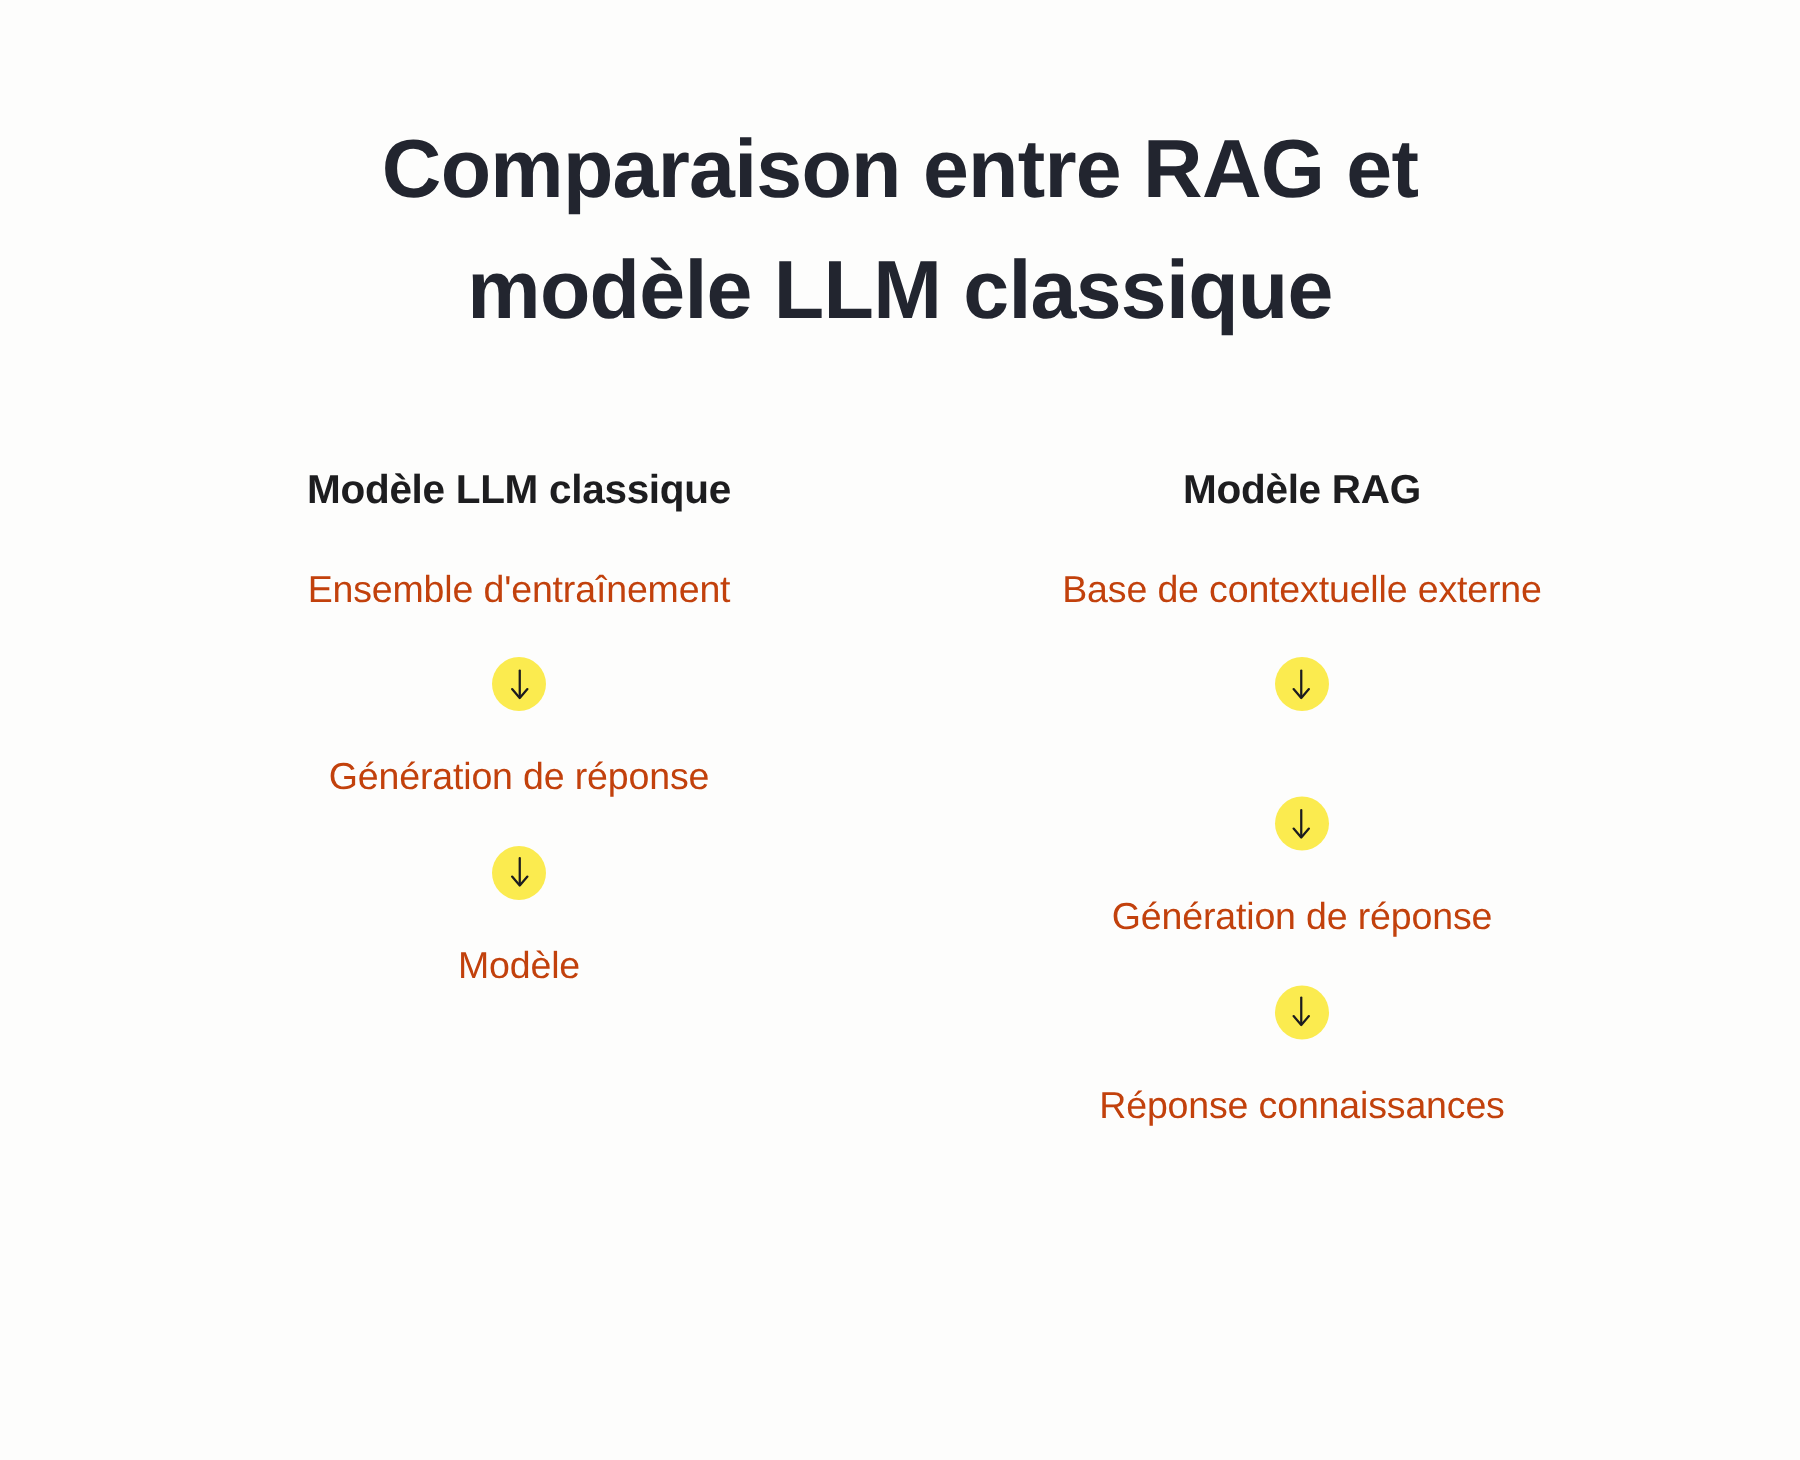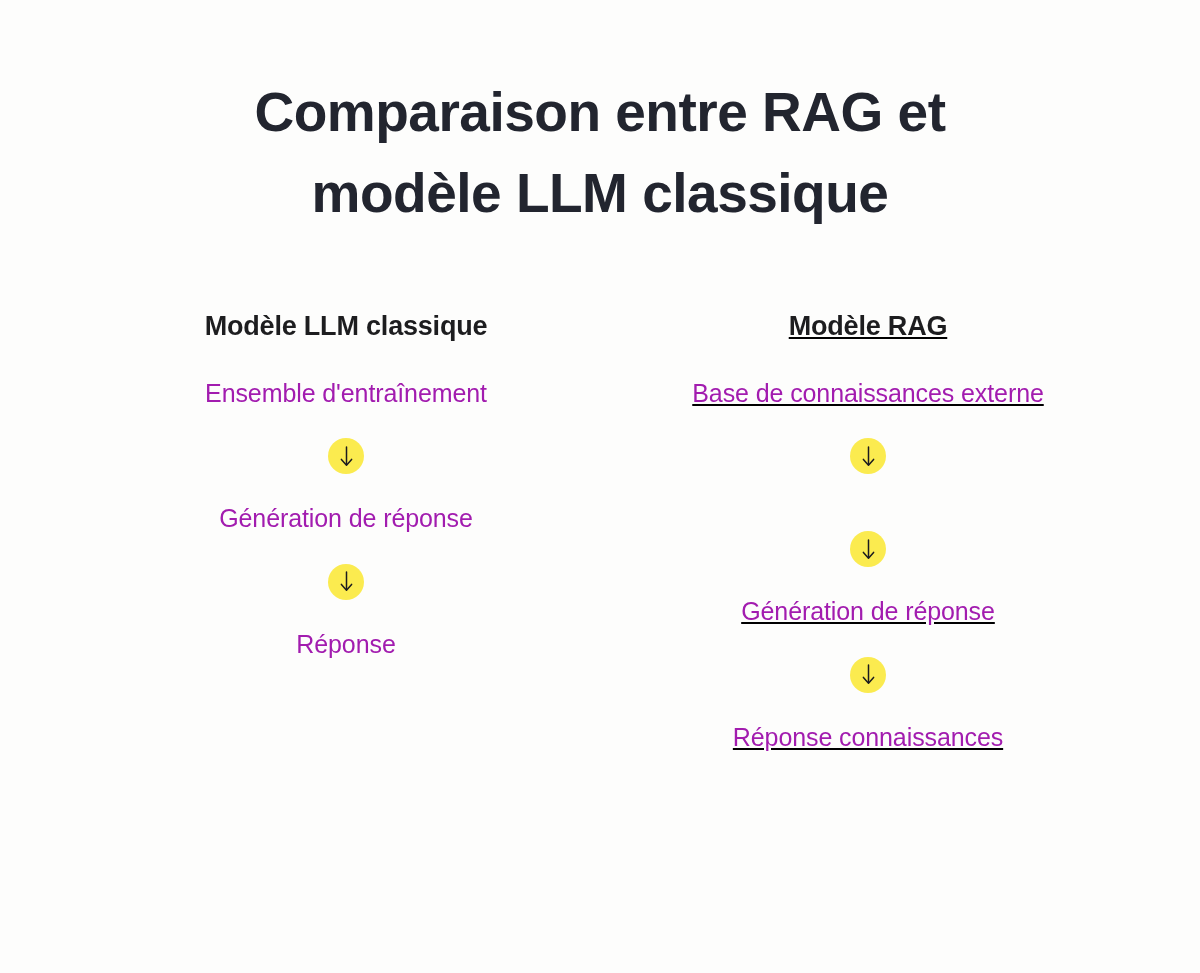--- a/index.html
+++ b/index.html
@@ -48,41 +48,41 @@
     align-items: flex-start;
     justify-content: center;
   }
   .column {
     width: 460px;
     display: flex;
     flex-direction: column;
     align-items: center;
   }
   .column-left  { margin-left: 14px; }
-  .column-right { margin-left: 62px; text-decoration: underline; }
+  .column-right { margin-left: 62px; }
 
   .column-title {
     font-size: 27px;
     font-weight: 700;
     color: #1d1d1f;
     letter-spacing: -0.2px;
     margin: 0 0 35px 0;
     text-align: center;
   }
 
   .flow {
     display: flex;
     flex-direction: column;
     align-items: center;
   }
 
   .step {
     font-size: 25px;
     font-weight: 400;
-    color: #a21caf;
+    color: #c2410c;
     letter-spacing: -0.1px;
     text-align: center;
     line-height: 1.3;
     white-space: nowrap;
   }
 
   .arrow-badge {
     width: 36px;
     height: 36px;
     margin: 29px 0 28px 0;
@@ -127,31 +127,31 @@
 
         <div class="step">Génération de réponse</div>
 
         <div class="arrow-badge">
           <svg width="17" height="21" viewBox="0 0 17 21" aria-hidden="true">
             <path d="M8.5 1 L8.5 18.2" stroke="#1b1b1f" stroke-width="1.5" fill="none" stroke-linecap="round"></path>
             <path d="M3.4 13.4 L8.5 19.3 L13.6 13.4" stroke="#1b1b1f" stroke-width="1.5" fill="none" stroke-linecap="round" stroke-linejoin="round"></path>
           </svg>
         </div>
 
-        <div class="step">Réponse</div>
+        <div class="step">Modèle</div>
 
       </div>
     </div>
 
     <div class="column column-right">
       <div class="column-title">Modèle RAG</div>
 
       <div class="flow">
 
-        <div class="step">Base de connaissances externe</div>
+        <div class="step">Base de contextuelle externe</div>
 
         <div class="arrow-badge">
           <svg width="17" height="21" viewBox="0 0 17 21" aria-hidden="true">
             <path d="M8.5 1 L8.5 18.2" stroke="#1b1b1f" stroke-width="1.5" fill="none" stroke-linecap="round"></path>
             <path d="M3.4 13.4 L8.5 19.3 L13.6 13.4" stroke="#1b1b1f" stroke-width="1.5" fill="none" stroke-linecap="round" stroke-linejoin="round"></path>
           </svg>
         </div>
 
 
         <div class="arrow-badge">

